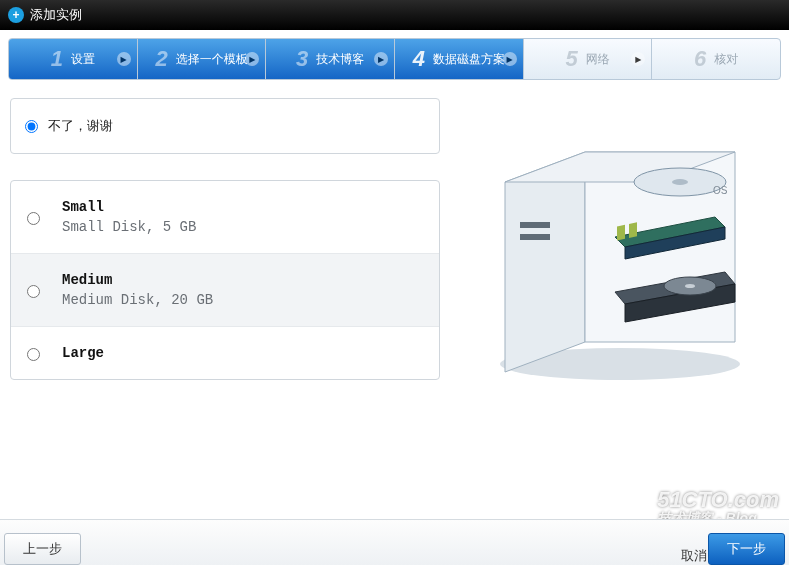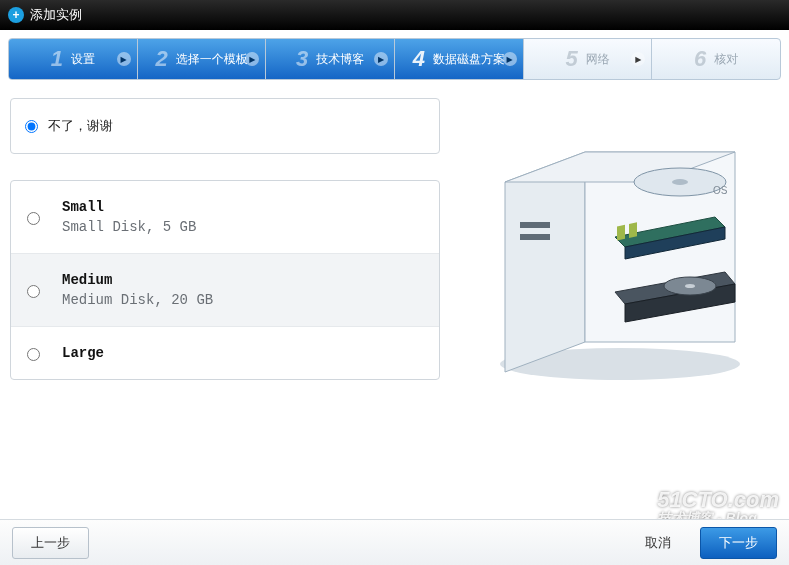--- a/index.html
+++ b/index.html
@@ -37,23 +37,23 @@
 .simple-radio { display:flex; align-items:center; }
 .simple-radio input { margin-right:10px; }
 .simple-radio label { font-size:13px; color:#222; }
 
 .right-col { flex:1; display:flex; align-items:center; justify-content:center;text-decoration:underline; }
 .server-illus { width:270px; height:260px; position:relative; }
 
 
 
 
-.footer { position:absolute; bottom:0; left:0; right:0; height:46px; border-top:1px solid #d5dbe0; background:linear-gradient(#fdfdfd,#eef1f4); display:flex; align-items:center; padding:0 12px; }
+.footer { position:absolute; bottom:0; left:0; right:0; height:46px; border-top:1px solid #d5dbe0; background:linear-gradient(#fdfdfd,#eef1f4); display:flex; align-items:flex-end; padding:0 4px; }
 .btn { border:1px solid #b7c1cb; background:linear-gradient(#fff,#e8ecf0); border-radius:3px; padding:6px 18px; font-size:13px; cursor:pointer; color:#333; }
-.btn.primary { background:linear-gradient(#3c9ae6,#0d60bf); color:#fff; border-color:#0b56a8;margin-left:28px; }
+.btn.primary { background:linear-gradient(#3c9ae6,#0d60bf); color:#fff; border-color:#0b56a8; }
 .footer .spacer { flex:1; }
 .cancel-link { font-size:13px; color:#333; margin-right:1px; cursor:pointer; }
 
 .watermark { position:absolute; right:10px; bottom:40px; font-size:22px; font-weight:bold; color:rgba(255,255,255,.85); text-shadow:0 0 3px rgba(0,0,0,.5); font-style:italic; line-height:1; pointer-events:none; }
 .watermark .sub { font-size:14px; display:block; }
 </style>
 </head>
 <body>
 
 <div class="header">

